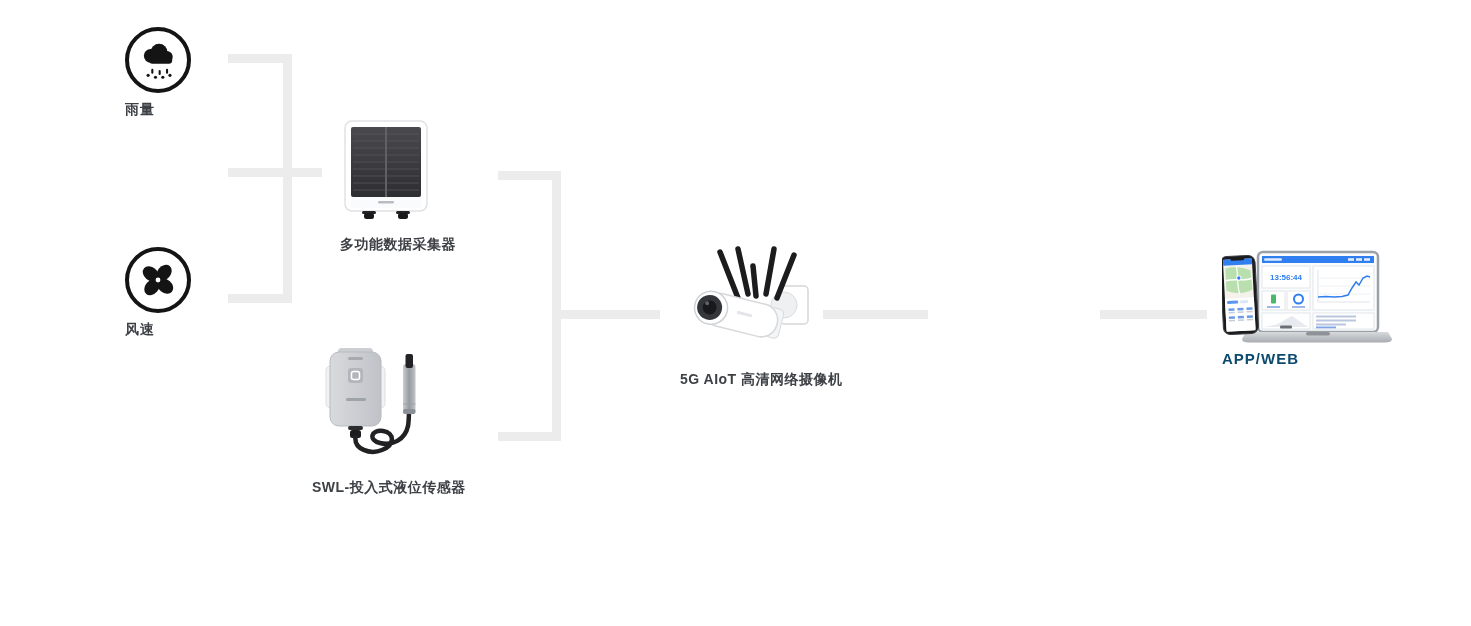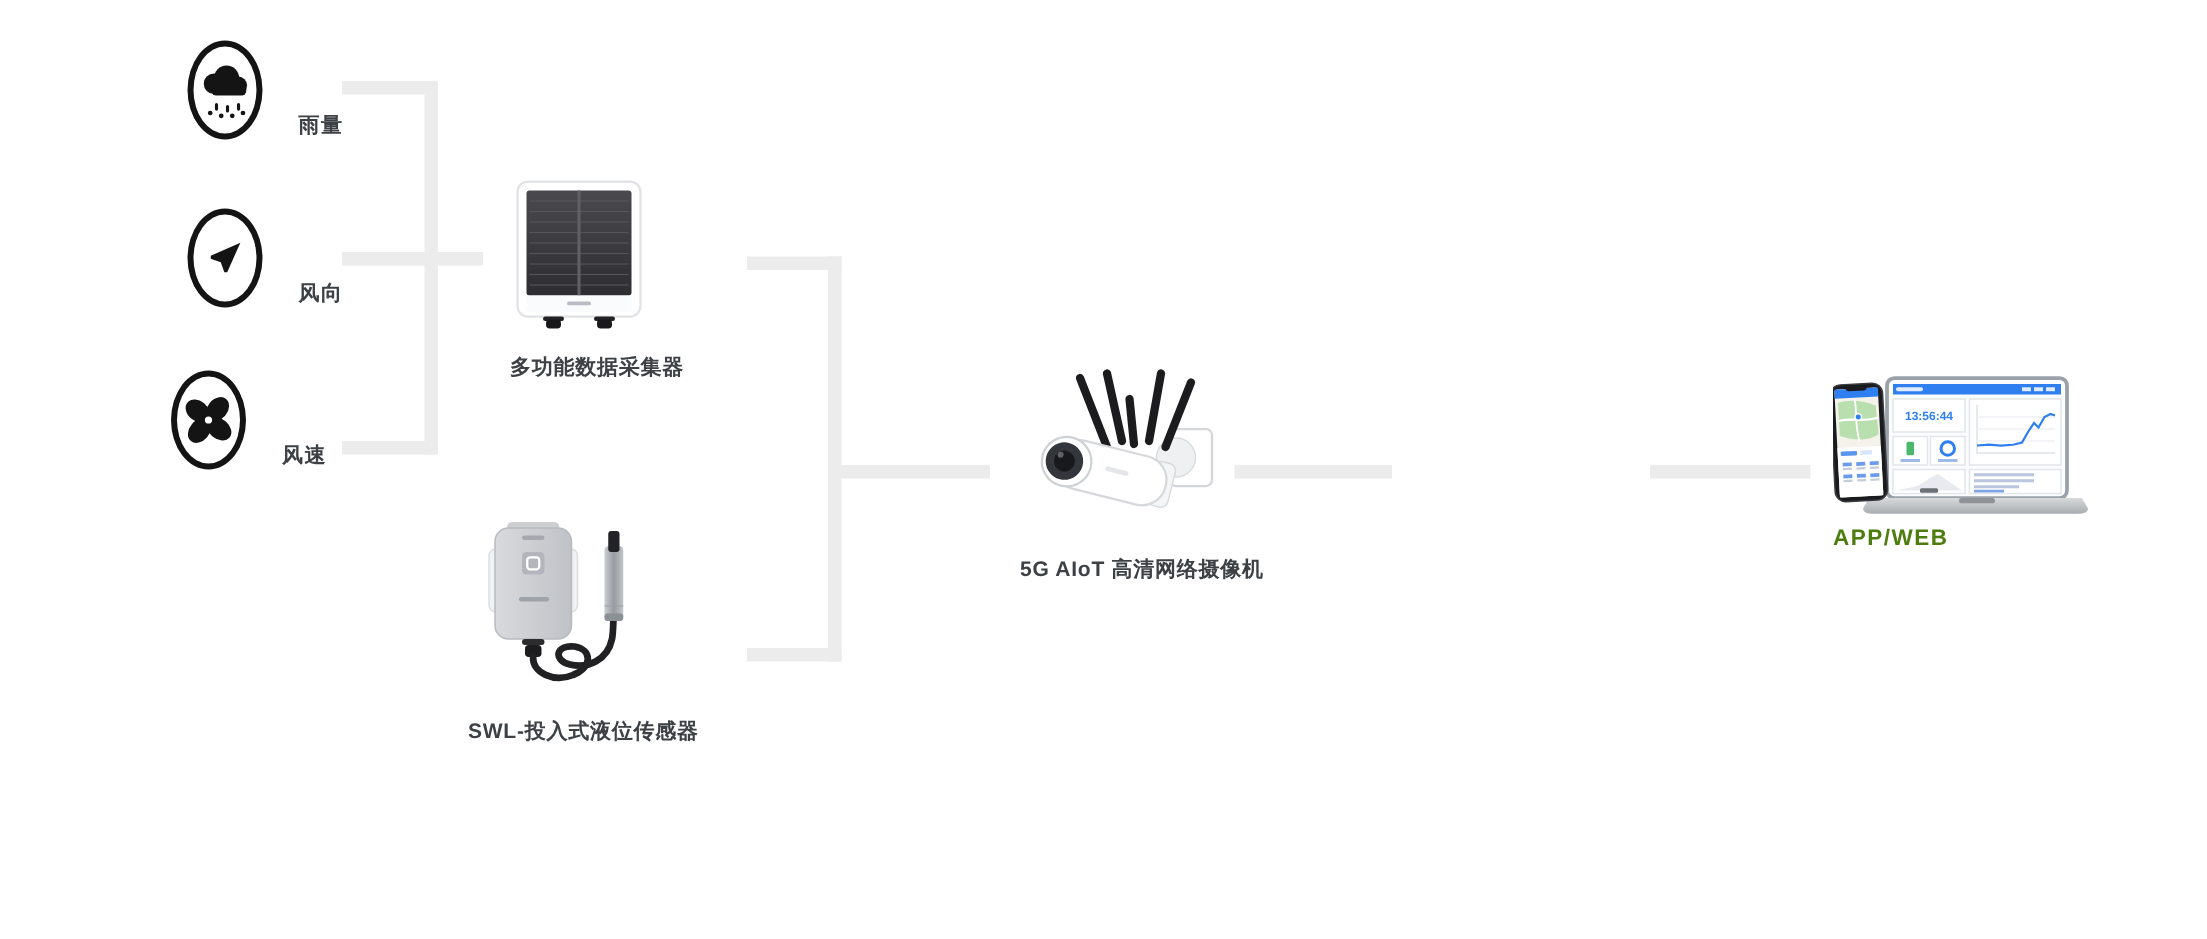--- a/index.html
+++ b/index.html
@@ -2,28 +2,28 @@
 <html><head>
 <meta charset="utf-8">
 <style>
   * { margin:0; padding:0; box-sizing:border-box; }
   html,body { background:#ffffff; }
   body { font-family:"Liberation Sans","DejaVu Sans",sans-serif; }
   .canvas { position:relative; width:1471px; height:626px; background:#fff; overflow:hidden; }
 
   .line { position:absolute; background:#ececec; }
 
-  .sensor { position:absolute; width:66px; display:flex; align-items:flex-end;gap:24px; }
+  .sensor { position:absolute; width:66px; display:flex; flex-direction:column; align-items:flex-start; }
   .circle { width:66px; height:66px; border:4px solid #141414; border-radius:50%;
             display:flex; align-items:center; justify-content:center; background:#fff; }
   .slabel { margin-top:8px; font-size:14px; font-weight:bold; color:#3d4145; letter-spacing:1px; white-space:nowrap; }
 
   .node { position:absolute; display:flex; flex-direction:column; align-items:flex-start; }
   .nlabel { font-size:14px; font-weight:bold; color:#3d4145; white-space:nowrap; letter-spacing:0.5px; }
-  .nlabel.big { font-size:15px; color:#4d7c0f; letter-spacing:1px; }
+  .nlabel.big { font-size:15px; color:#0c4a6e; letter-spacing:1px; }
 
   .lorawan { position:absolute; left:566px; top:258px; width:106px; height:46px; }
 </style>
 </head>
 <body>
 
 <div class="canvas">
 
   <div class="line" style="left:228px;top:54px;width:61px;height:9px"></div>
   <div class="line" style="left:228px;top:168px;width:94px;height:9px"></div>
@@ -52,32 +52,22 @@
           <circle cx="10.6" cy="34.6" r="1.5"></circle>
           <circle cx="17.6" cy="36.4" r="1.5"></circle>
           <circle cx="24.6" cy="36.4" r="1.5"></circle>
           <circle cx="31.4" cy="34.6" r="1.5"></circle>
         </g>
       </svg>
     </div>
     <div class="slabel">雨量</div>
   </div>
 
-  <div class="sensor" style="left:125px;top:139px">
-    <div class="circle">
-      <svg width="42" height="42" viewBox="0 0 40 40">
-        <g transform="rotate(45 20 20)">
-          <path d="M20,6.2 L12.6,25.4 L13.9,26.7 L20,23.8 L26.1,26.7 L27.4,25.4 Z" fill="#141414"></path>
-        </g>
-      </svg>
-    </div>
-    <div class="slabel">风向</div>
-  </div>
-
-  <div class="sensor" style="left:114px;top:247px">
+
+  <div class="sensor" style="left:125px;top:247px">
     <div class="circle">
       <svg width="42" height="42" viewBox="0 0 40 40">
         <g fill="#141414">
           <ellipse cx="20" cy="11" rx="6.4" ry="8.4" transform="rotate(40 20 20)"></ellipse>
           <ellipse cx="20" cy="11" rx="6.4" ry="8.4" transform="rotate(130 20 20)"></ellipse>
           <ellipse cx="20" cy="11" rx="6.4" ry="8.4" transform="rotate(220 20 20)"></ellipse>
           <ellipse cx="20" cy="11" rx="6.4" ry="8.4" transform="rotate(310 20 20)"></ellipse>
         </g>
         <circle cx="20" cy="20" r="2.3" fill="#ffffff"></circle>
       </svg>

